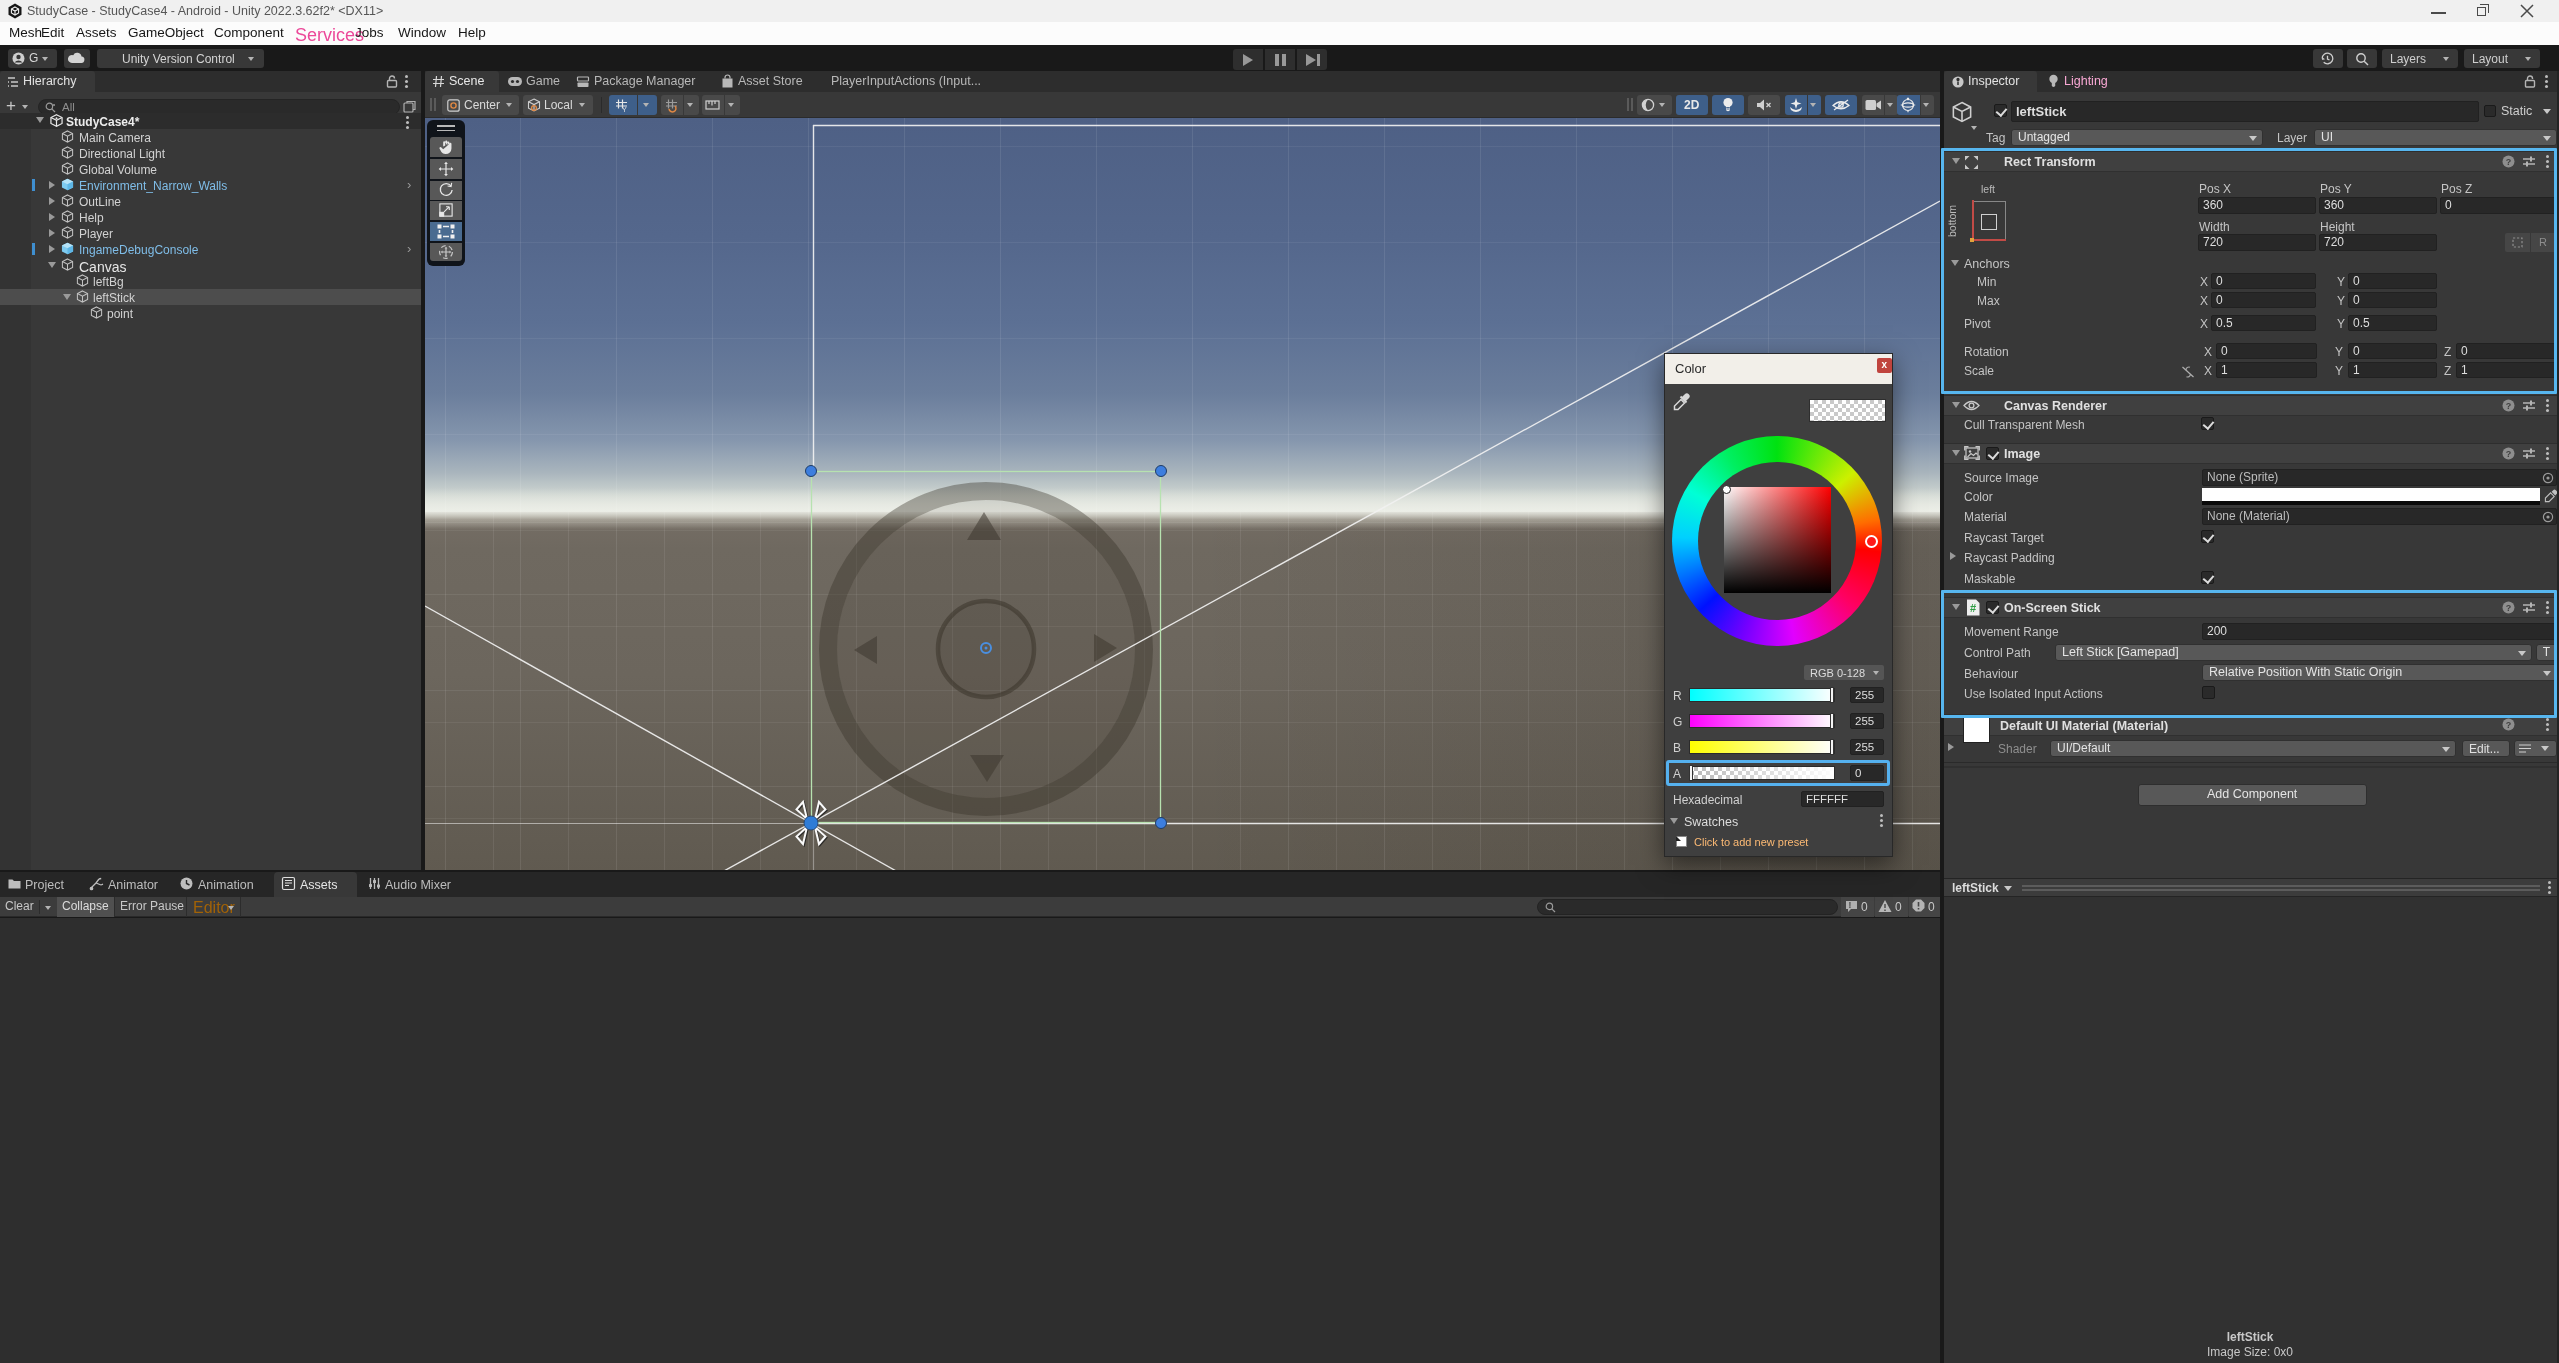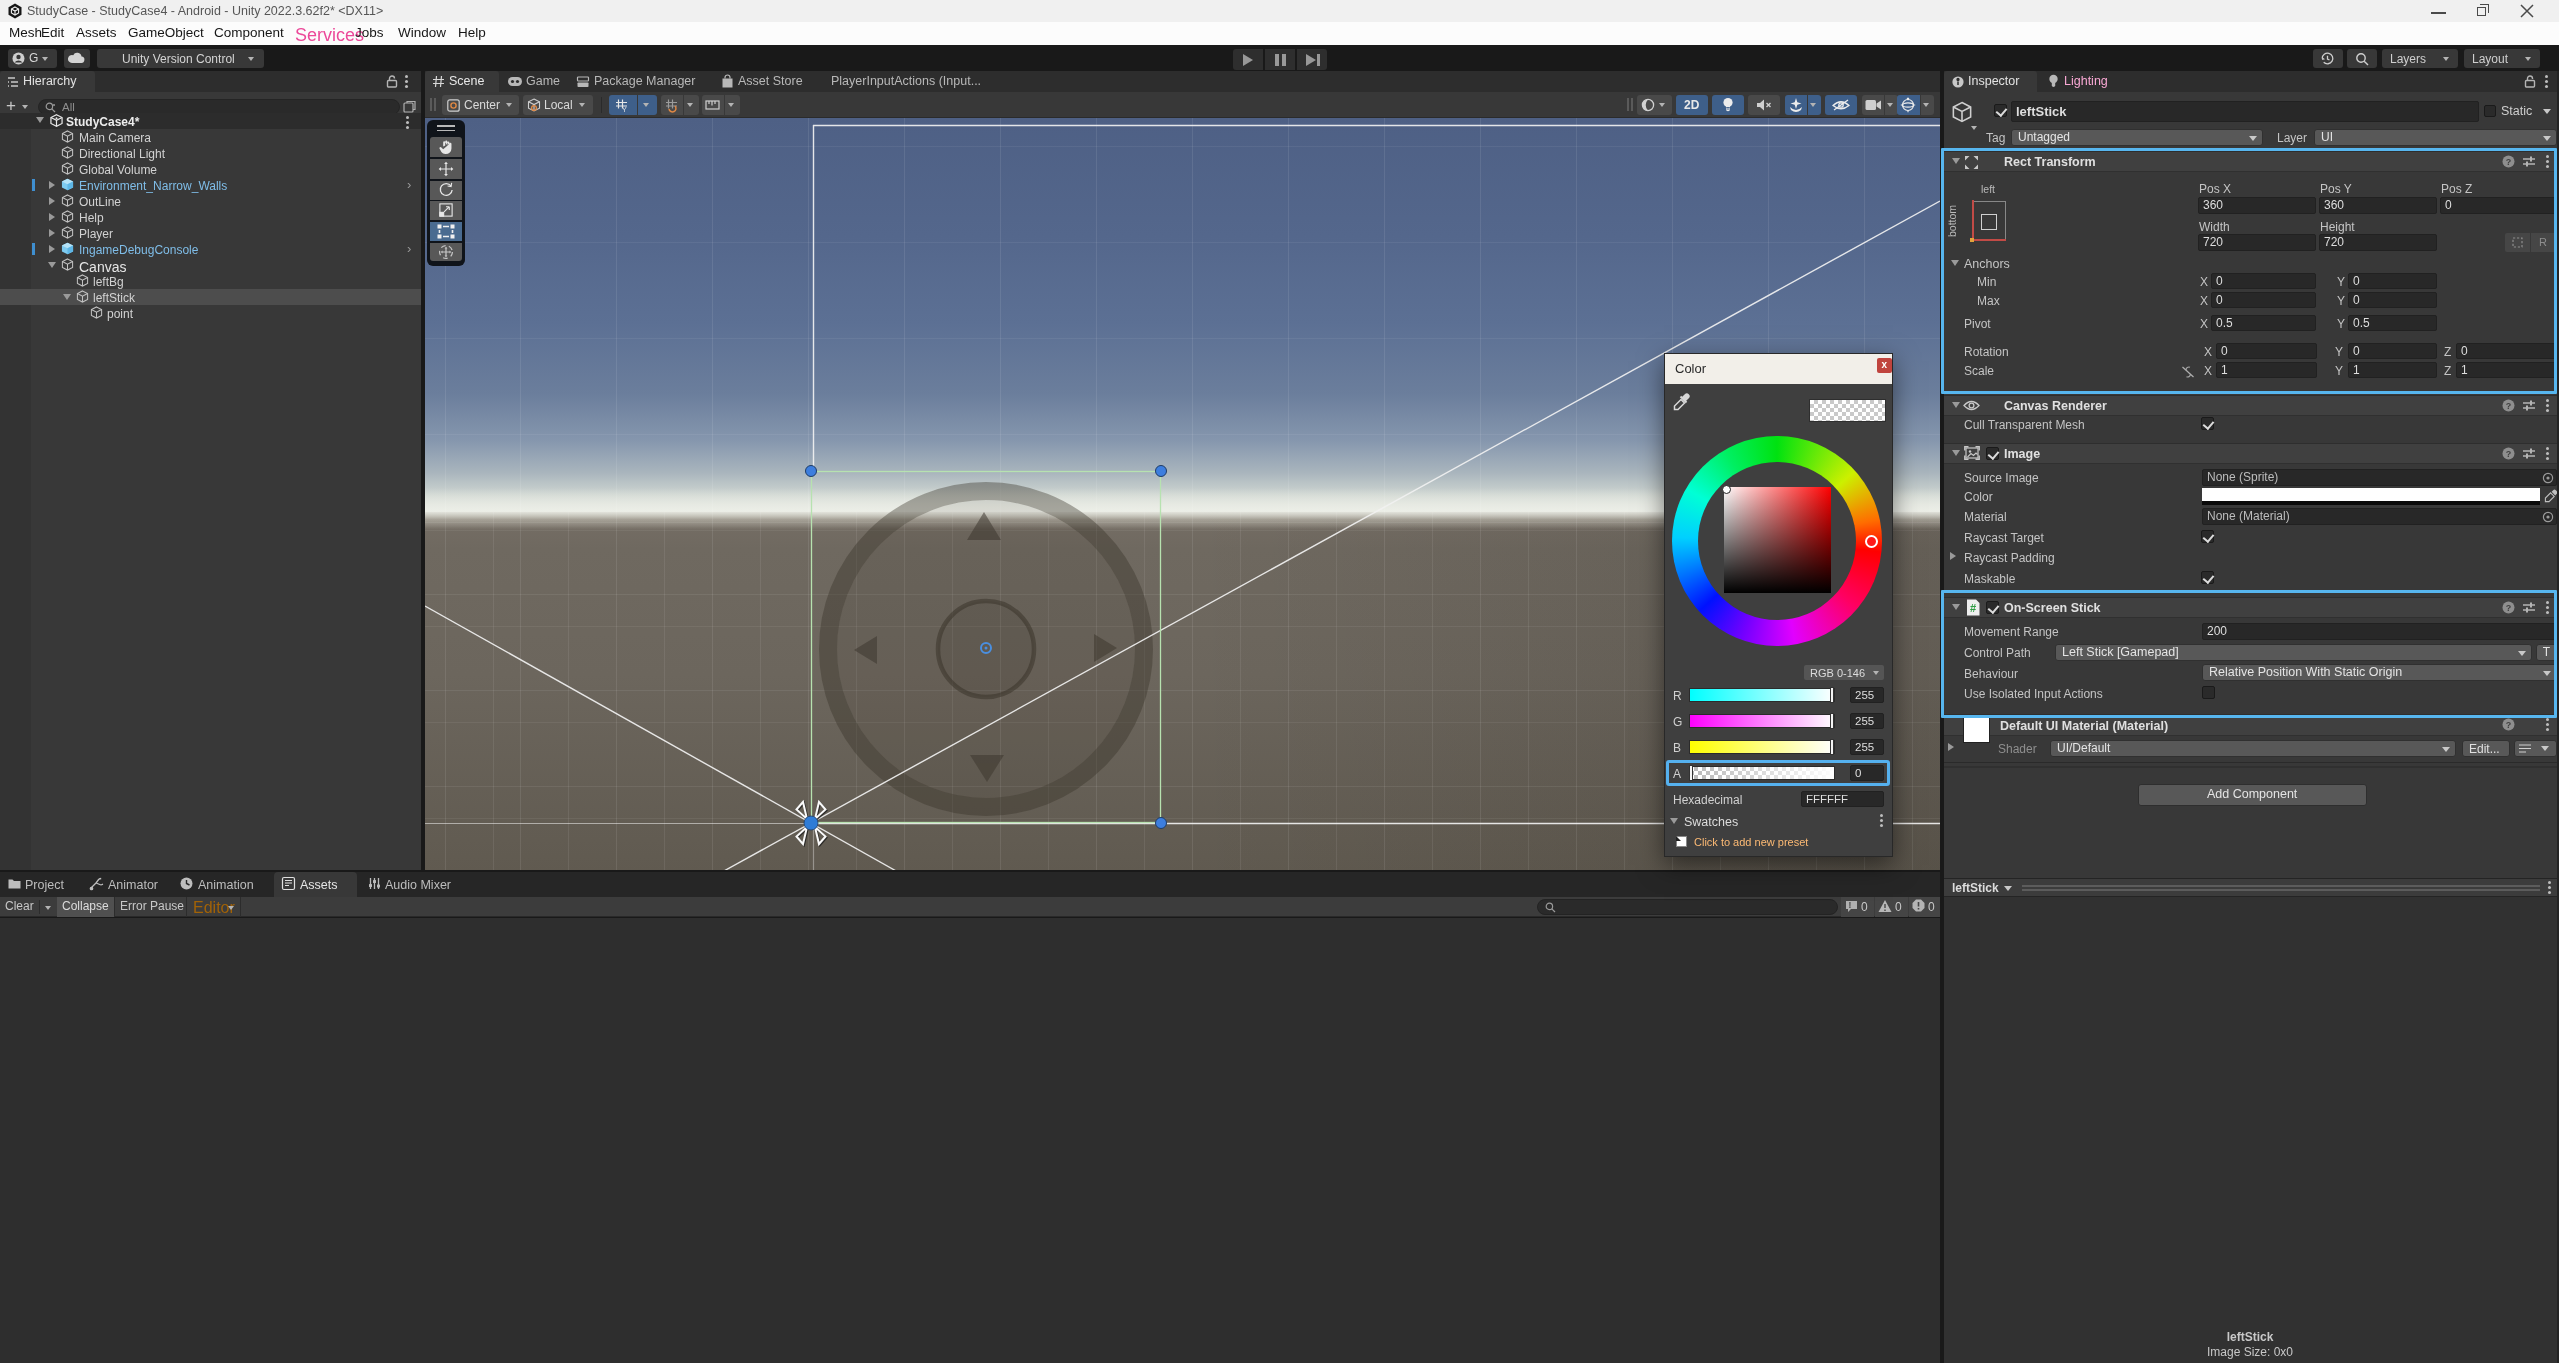--- a/index.html
+++ b/index.html
@@ -707,21 +707,21 @@
       <path d="M11.8 2.2 a2.8 2.8 0 0 1 4 4 l-2.6 2.6 1 1 -1.4 1.4 -6-6 1.4-1.4 1 1 Z"></path>
       <path d="M8 7.5 L11.5 11 L5 17.5 H1.5 V14 Z" fill="none" stroke="#d8d8d8" stroke-width="1.5"></path>
     </svg>
  <div class="a" style="left:144px;top:45px;width:77px;height:23px;background:#fff;background-image:linear-gradient(45deg,#c9c9c9 25%,transparent 25%,transparent 75%,#c9c9c9 75%),linear-gradient(45deg,#c9c9c9 25%,transparent 25%,transparent 75%,#c9c9c9 75%);background-size:8px 8px;background-position:0 0,4px 4px;border:1px solid #2e2e2e"></div>
  <div class="a" style="left:7px;top:82px;width:210px;height:210px;border-radius:50%;background:conic-gradient(from 0deg,#00e210 0deg,#ccf000 48deg,#ff6d00 78deg,#ff0000 96deg,#ff0062 130deg,#e100ff 170deg,#7300ff 200deg,#0011ff 228deg,#007bff 252deg,#00d0ff 272deg,#00ffd5 300deg,#00ef62 330deg,#00e210 360deg)"></div>
  <div class="a" style="left:33px;top:108px;width:158px;height:158px;border-radius:50%;background:#3f3f3f"></div>
  <div class="a" style="left:59px;top:133px;width:107px;height:106px;background-image:linear-gradient(to top,#000,rgba(0,0,0,0)),linear-gradient(to right,#fff,#f00)"></div>
  <div class="a" style="left:200px;top:181px;width:13px;height:13px;border-radius:50%;border:2.5px solid #fff;background:#ff1a1a"></div>
  <div class="a" style="left:57px;top:131px;width:9px;height:9px;border-radius:50%;border:1.6px solid #222;background:#fff"></div>
  <div class="a" style="left:139px;top:311px;width:80px;height:15px;background:#555;border-radius:2px"></div>
- <div class="tx" style="left:145px;top:312.5px;font-size:11px;color:#dcdcdc">RGB 0-146</div>
+ <div class="tx" style="left:145px;top:312.5px;font-size:11px;color:#dcdcdc">RGB 0-128</div>
  <span class="carS a" style="left:208px;top:317px"></span>
 </div>
 <div class="tx" style="left:1673px;top:689px;font-size:12px;color:#d0d0d0;z-index:60">R</div>
 <div class="a" style="left:1689px;top:688px;width:146px;height:14px;background:linear-gradient(to right,#00ffff,#ffffff);border:1px solid #2b2b2b;z-index:60"></div>
 <div class="a" style="left:1830px;top:687px;width:3.5px;height:16px;background:#f4f4f4;border:1px solid #333;z-index:61"></div>
 <div class="fld" style="left:1850px;top:687px;width:34px;height:16px;font-size:11.5px;z-index:60">255</div>
 <div class="tx" style="left:1673px;top:715px;font-size:12px;color:#d0d0d0;z-index:60">G</div>
 <div class="a" style="left:1689px;top:714px;width:146px;height:14px;background:linear-gradient(to right,#ff00ff,#ffffff);border:1px solid #2b2b2b;z-index:60"></div>
 <div class="a" style="left:1830px;top:713px;width:3.5px;height:16px;background:#f4f4f4;border:1px solid #333;z-index:61"></div>
 <div class="fld" style="left:1850px;top:713px;width:34px;height:16px;font-size:11.5px;z-index:60">255</div>

